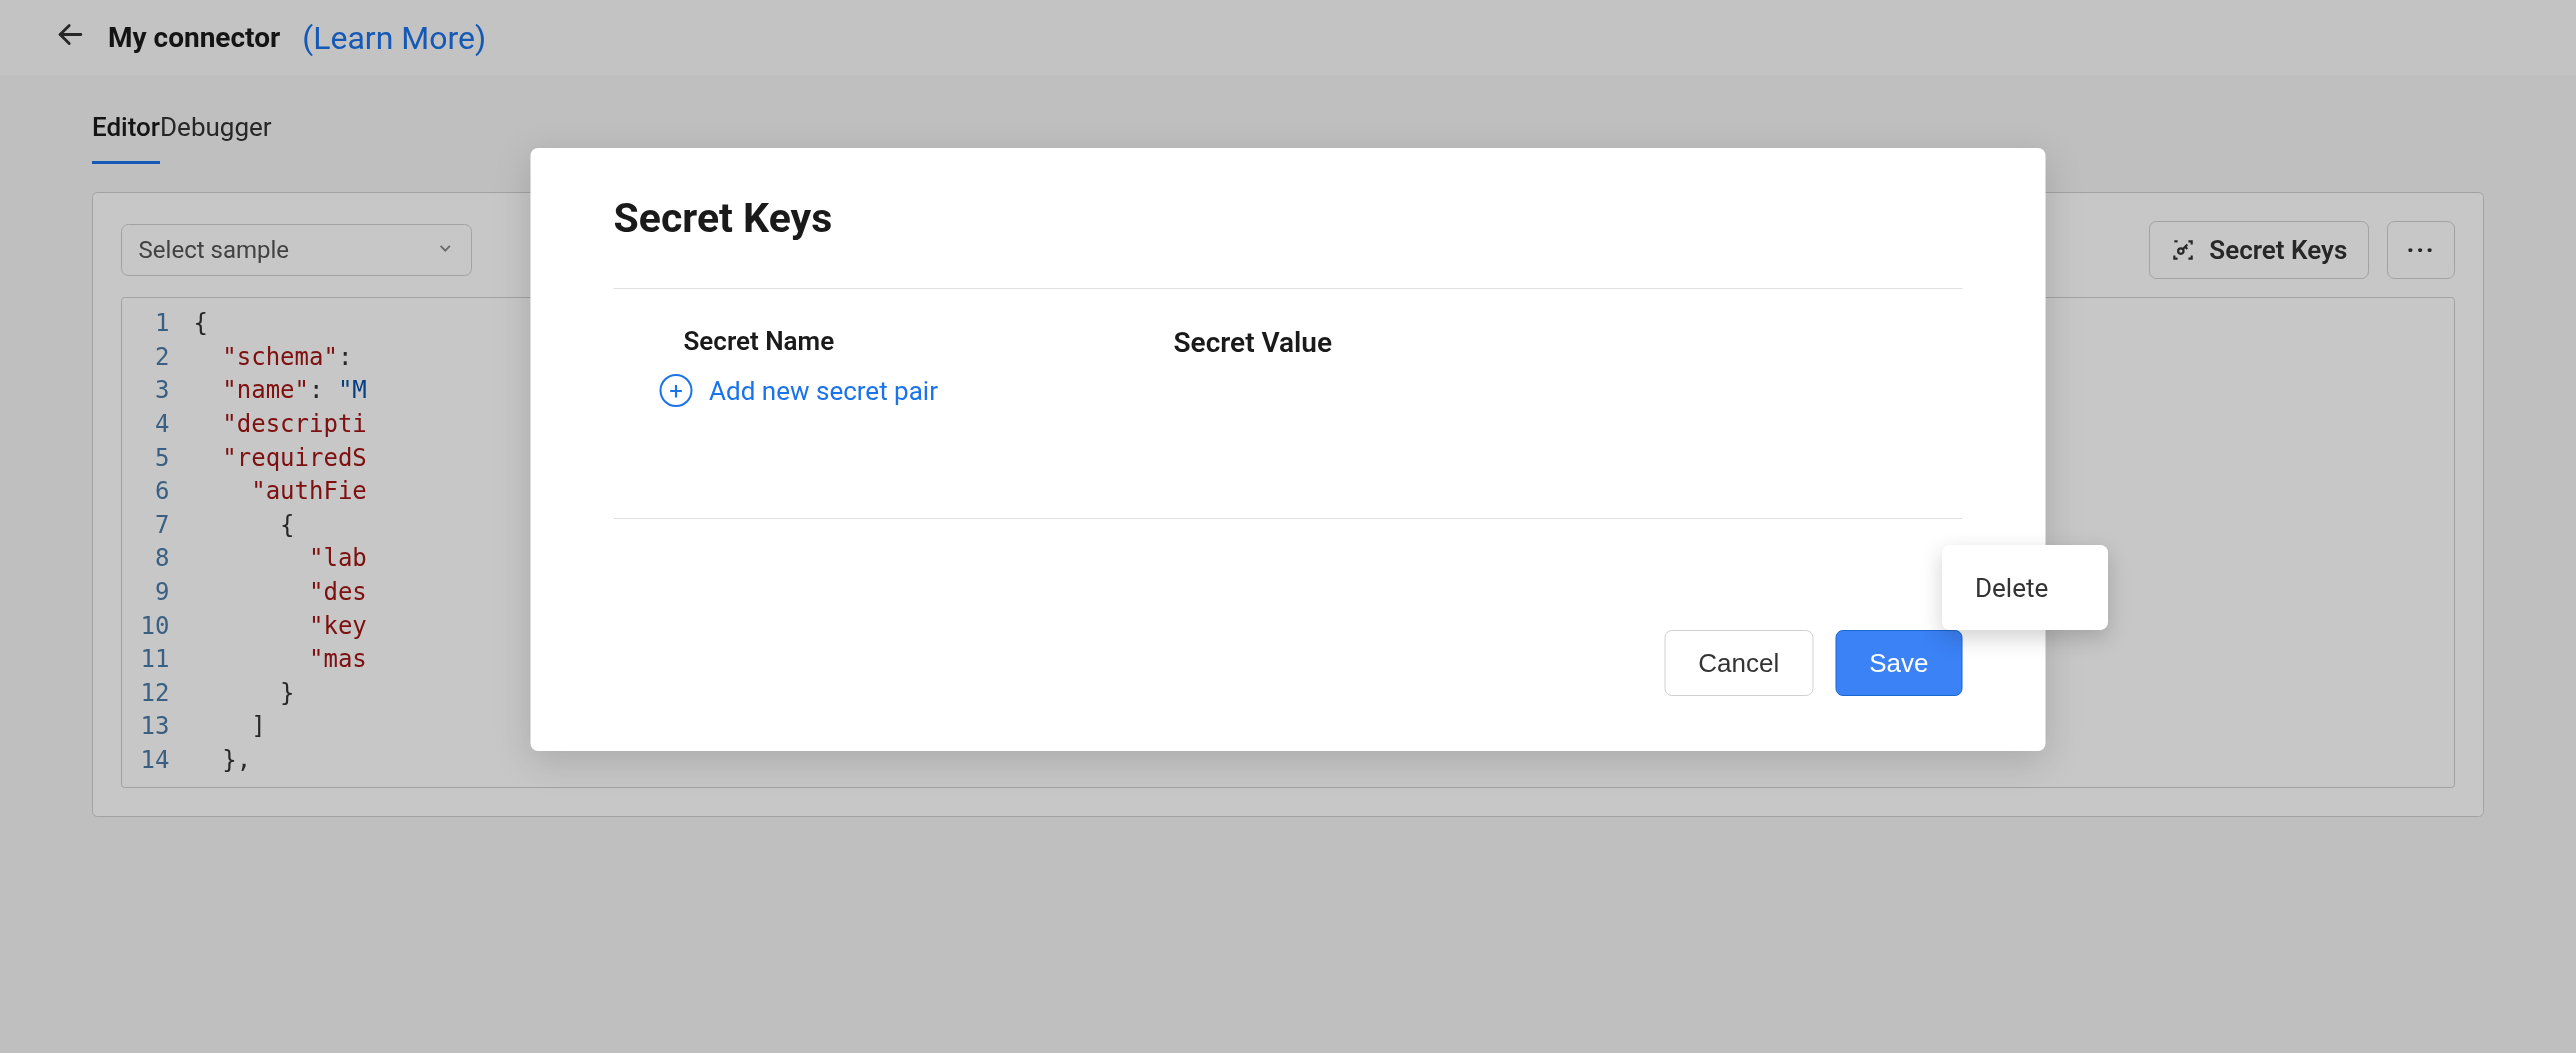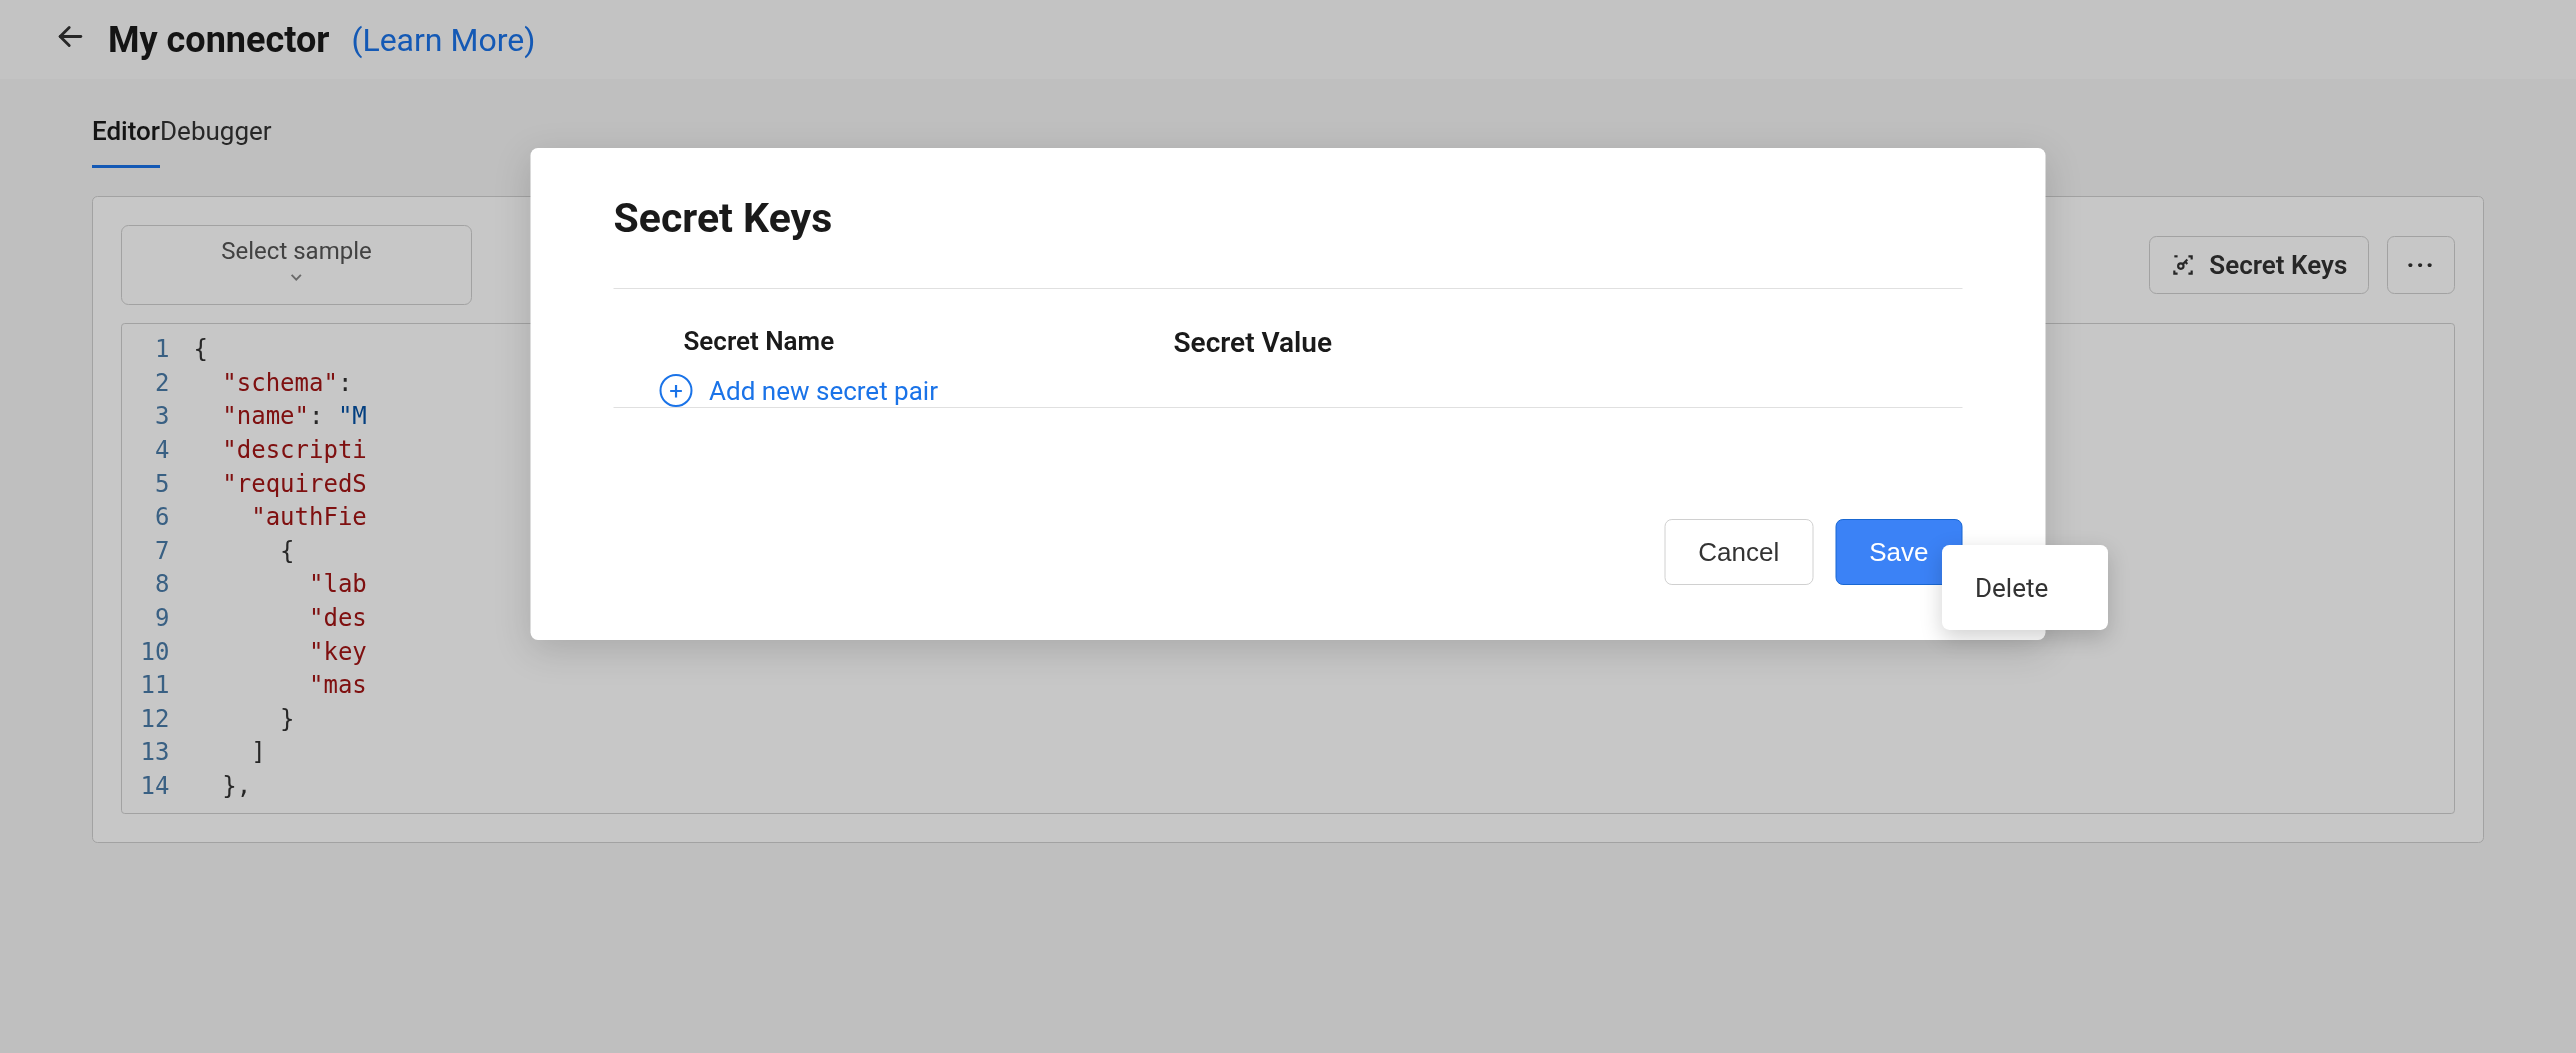--- a/index.html
+++ b/index.html
@@ -27,21 +27,21 @@
       padding: 18.5px 55px;
       background: #fafafa;
       gap: 22px;
     }
     .back-arrow {
       font-size: 30px;
       cursor: pointer;
       color: #333;
     }
     .page-title {
-      font-size: 36px;
+      font-size: 28px;
       font-weight: 700;
       color: #1a1a1a;
     }
     .learn-more {
       font-size: 32px;
       color: #1a73e8;
       cursor: pointer;
     }
     .tabs {
       display: flex;
@@ -75,21 +75,20 @@
       display: flex;
       align-items: center;
       justify-content: space-between;
       border: 1.8px solid #d0d0d0;
       border-radius: 7.4px;
       padding: 11px 16.6px;
       font-size: 24px;
       color: #555;
       cursor: pointer;
       width: 351px;
-      flex-direction: column;
     }
     .chevron {
       color: #555;
     }
     .toolbar-right {
       display: flex;
       gap: 18.5px;
     }
     .secret-keys-btn {
       display: flex;
@@ -255,20 +254,21 @@
       height: 33px;
       border: 2.3px solid #1a73e8;
       border-radius: 50%;
       display: flex;
       align-items: center;
       justify-content: center;
       font-size: 24px;
       line-height: 1;
     }
     .modal-footer {
+      margin-top: 111px;
       border-top: 0.9px solid #e0e0e0;
       padding-top: 111px;
       display: flex;
       justify-content: flex-end;
       gap: 22px;
     }
     .btn {
       font-size: 26px;
       padding: 16.6px 33px;
       border-radius: 7.4px;

